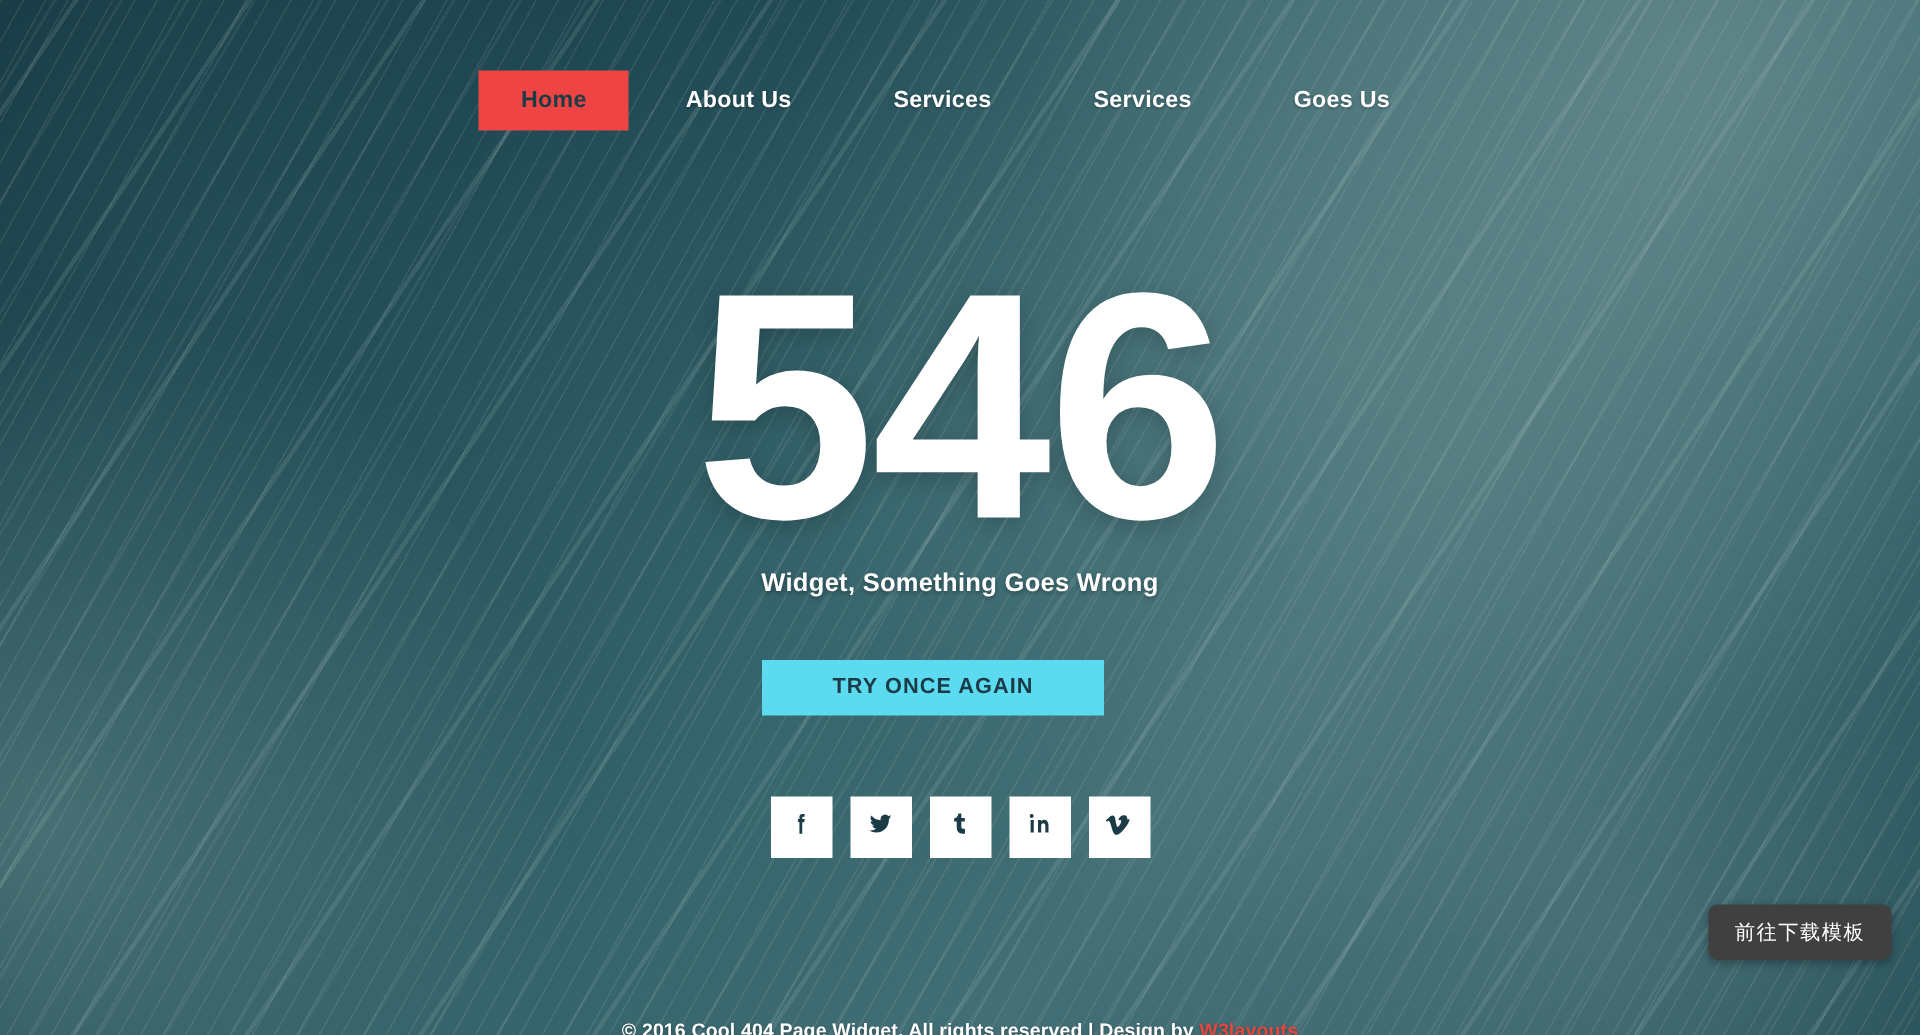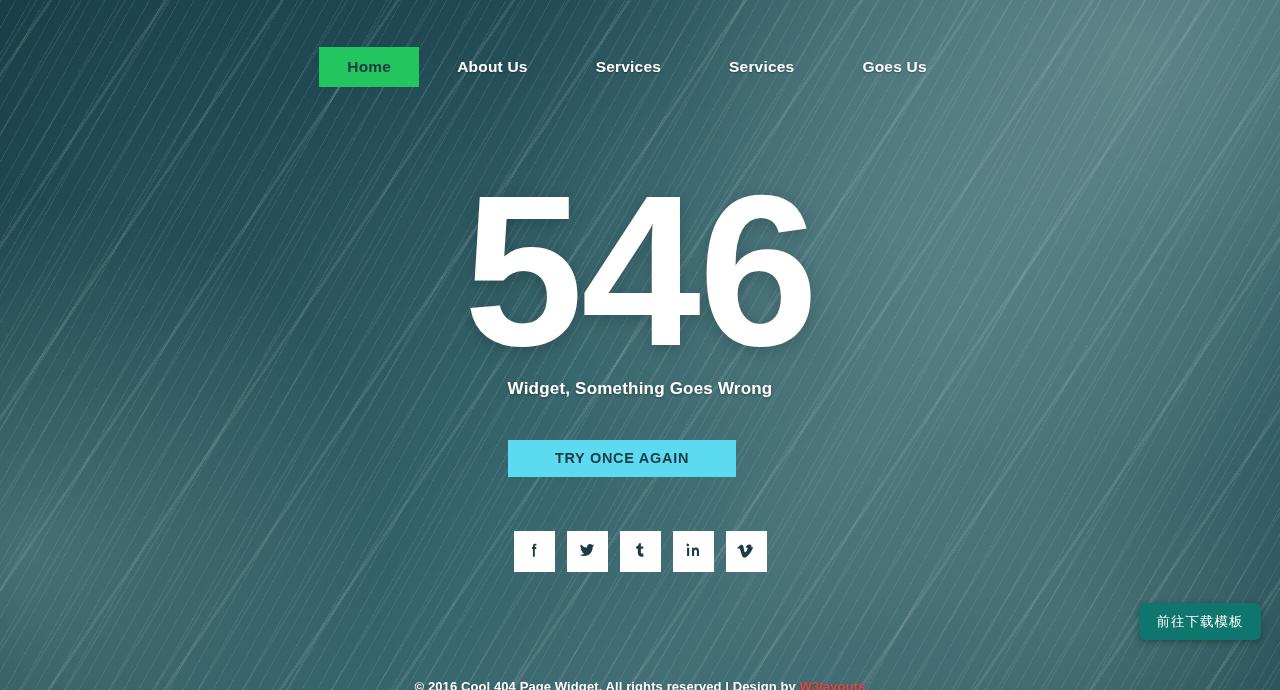--- a/index.html
+++ b/index.html
@@ -54,21 +54,21 @@
     position:absolute; top:47px; left:0; width:100%;
     display:flex; justify-content:center; align-items:center;
   }
   .nav-item {
     font-size:15.5px; font-weight:bold; color:#ffffff;
     letter-spacing:.2px; padding:0 34px; line-height:40px;
     cursor:pointer; white-space:nowrap;
     text-shadow:0 1px 2px rgba(0,0,0,.35);
   }
   .nav-item.active {
-    background:#22c55e; color:#1b3b46; text-shadow:none;
+    background:#ef4444; color:#1b3b46; text-shadow:none;
     padding:0 28px; margin-right:4px;
   }
 
   
   #hero { position:absolute; top:0; left:0; width:100%; text-align:center; }
   #error-code {
     position:absolute; top:178px; left:0; width:100%;
     font-size:215px; font-weight:bold; color:#ffffff;
     line-height:185px; letter-spacing:-2px;
     text-shadow:0 4px 16px rgba(0,0,0,.18);
@@ -113,21 +113,21 @@
     text-shadow:
       -1px -1px 0 #ffd9e0, 1px -1px 0 #b8495c,
       -1px  1px 0 #ffd9e0, 1px  1px 0 #7e2c3c,
        2px  2px 0 rgba(40,20,30,.45);
   }
 
   
   #download-fab {
     position:absolute; left:1139px; top:603px;
     width:122px; height:37px; border-radius:6px;
-    background:#0f766e; color:#ffffff;
+    background:#404040; color:#ffffff;
     font-size:13.5px; border:none; cursor:pointer;
     font-family:inherit; letter-spacing:1px;
     box-shadow:0 2px 6px rgba(0,0,0,.3);
   }
 </style>
 </head>
 <body>
 
 <div id="bg">
   <div class="bg-base"></div>

